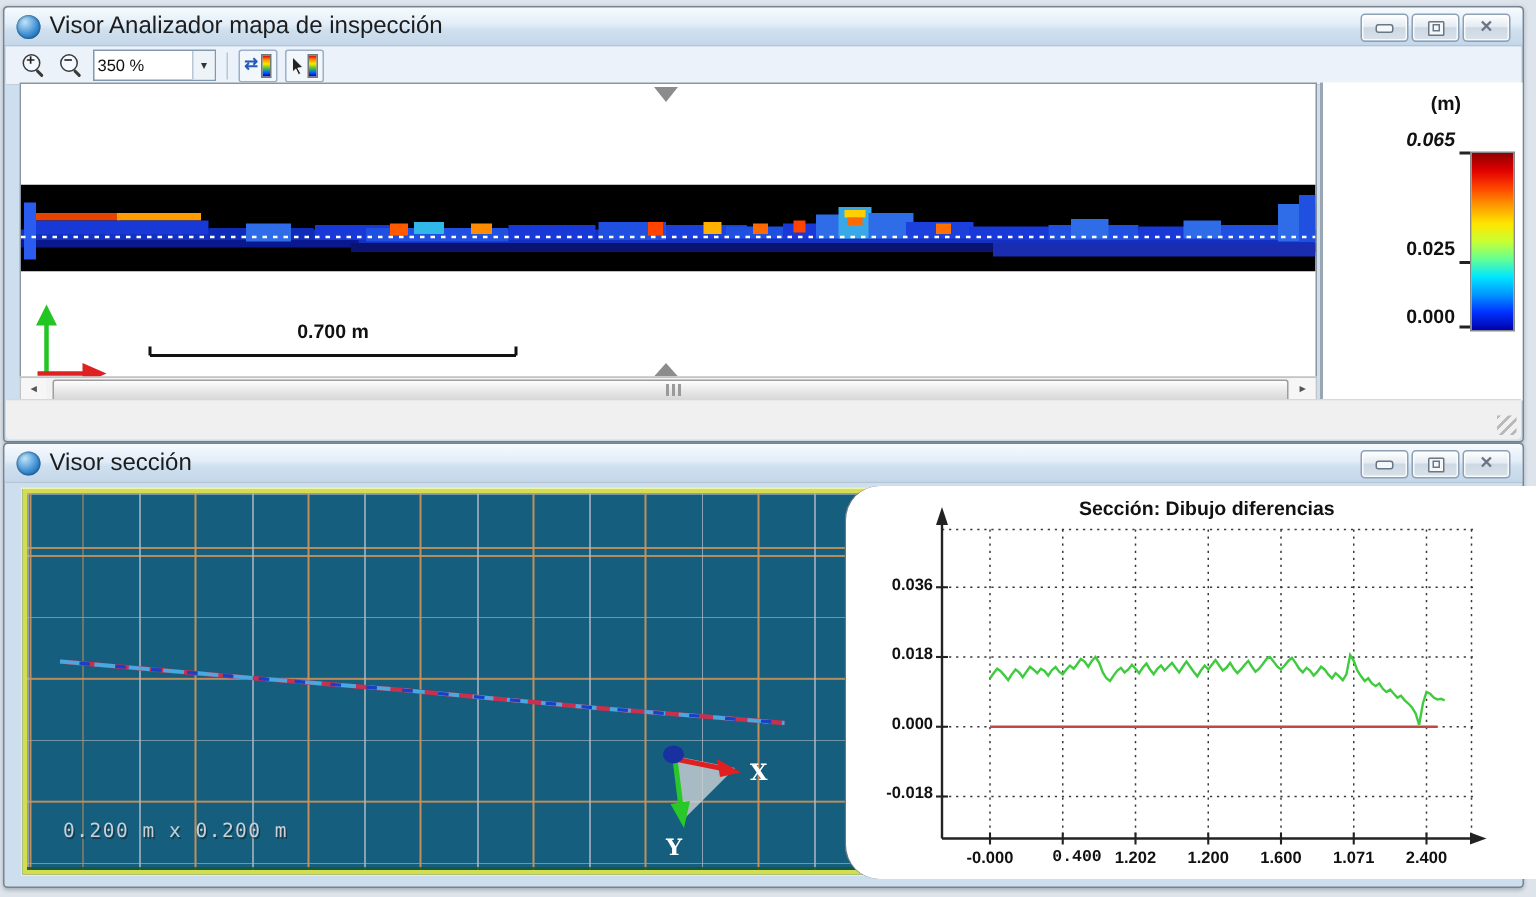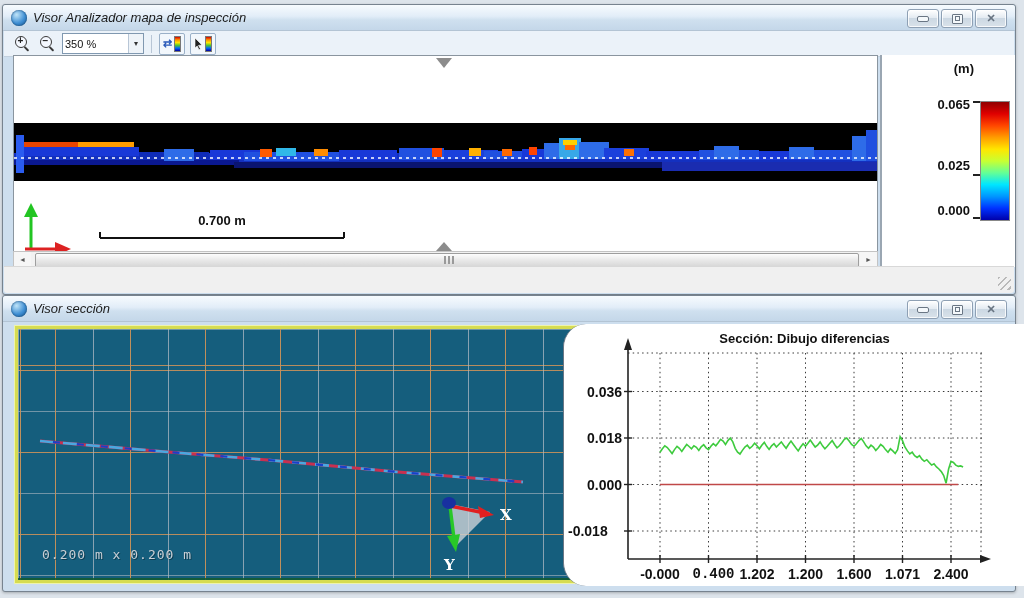--- a/index.html
+++ b/index.html
@@ -7,21 +7,21 @@
   #screen{position:relative;width:1024px;height:598px;background:#dde4eb;overflow:hidden;}
   .window{position:absolute;background:#cddeee;border:1px solid #77838f;border-radius:3px;
           box-shadow:0 1px 3px rgba(0,0,0,.25);}
   .titlebar{position:absolute;left:0;top:0;right:0;height:26px;
             background:linear-gradient(#f7fbfe,#e2edf8 45%,#cfe0ef 60%,#c4d7e9);
             border-bottom:1px solid #b3c4d4;border-radius:3px 3px 0 0;
             display:flex;align-items:center;padding-left:8px;box-sizing:border-box;}
   .app-icon{width:16px;height:16px;border-radius:50%;
             background:radial-gradient(circle at 35% 30%,#bfe4f8,#3f8fd4 55%,#17558e);
             box-shadow:inset 0 0 2px #0d3c66;margin-right:6px;flex:0 0 auto;}
-  .title-text{font-size:13px;color:#1c1c1c;white-space:nowrap;font-style:italic;}
+  .title-text{font-size:16px;color:#1c1c1c;white-space:nowrap;}
   .winbtns{position:absolute;right:8px;top:4px;display:flex;gap:2px;}
   .winbtn{width:30px;height:17px;border:1px solid #8ea0b4;border-radius:3px;
           background:linear-gradient(#ffffff,#e4ebf2 45%,#ccd8e3 50%,#d9e2ea);
           box-shadow:inset 0 0 0 1px rgba(255,255,255,.8);
           display:flex;align-items:center;justify-content:center;cursor:default;}
   .glyph-min{width:10px;height:4px;border:1px solid #6a7684;border-radius:2px;background:#f4f8fb;}
   .glyph-max{width:9px;height:8px;border:1px solid #6a7684;border-radius:1px;background:#f4f8fb;
              display:flex;align-items:center;justify-content:center;}
   .glyph-max span{display:block;width:3px;height:3px;border:1px solid #6a7684;}
   .glyph-close{font-size:11px;font-weight:bold;color:#687482;line-height:1;}
@@ -80,21 +80,21 @@
                 repeating-linear-gradient(to right,rgba(201,146,90,.95) 0 1px,transparent 1px 75px),
                 repeating-linear-gradient(to bottom,rgba(175,185,195,.6) 0 1px,transparent 1px 82px),
                 repeating-linear-gradient(to bottom,rgba(201,146,90,.9) 0 1px,transparent 1px 82px);
               background-position:0 0,37px 0,0 0,0 41px;}
   .size-label{position:absolute;left:24px;bottom:18px;font-family:"DejaVu Sans Mono",monospace;
               font-size:13px;color:#c9cfd5;text-shadow:1px 1px 0 rgba(0,0,0,.35);letter-spacing:1px;}
   .axis-lbl{font-family:"DejaVu Serif",serif;font-weight:bold;font-size:15px;fill:#fff;}
   .chart-panel{position:absolute;background:#fff;border-left:1px solid #6a7684;box-sizing:border-box;}
   .chart-title{position:absolute;left:0;right:0;top:7px;text-align:center;font-size:13px;
                font-weight:bold;color:#111;}
-  .tick-label{position:absolute;font-size:14px;font-weight:bold;color:#111;}
+  .tick-label{position:absolute;font-size:11px;font-weight:bold;color:#111;}
 </style>
 </head>
 <body>
 
 <div id="screen">
 
   <div class="window" style="left:2px;top:4px;width:1012px;height:289px;">
     <div class="titlebar">
       <div class="app-icon"></div>
       <div class="title-text">Visor Analizador mapa de inspección</div>
@@ -213,21 +213,21 @@
       <div class="sbtn" style="left:0;">◄</div>
       <div class="sbtn" style="right:0;">►</div>
       <div class="sthumb" style="left:21px;width:822px;">
         <div class="sgrip" style="left:408px;"></div>
       </div>
     </div>
 
     <div class="cbar-panel" style="left:877px;top:50px;width:133px;height:212px;">
       <div class="cbar-unit" style="left:28px;top:6px;width:64px;">(m)</div>
       <div id="cbar-gradient" class="cbar-bar" style="left: 98px; top: 46px; width: 28px; height: 118px; background: linear-gradient(rgb(144, 0, 0), rgb(224, 0, 0), rgb(255, 70, 0), rgb(255, 156, 0), rgb(255, 230, 0), rgb(200, 255, 50), rgb(100, 255, 150), rgb(0, 230, 255), rgb(0, 150, 255), rgb(0, 50, 255), rgb(0, 0, 170));"></div>
-    <div class="cbar-tick-label" style="left: 24px; top: 42px; width: 64px;">0.065</div>
+    <div class="cbar-tick-label" style="left: 24px; top: 30px; width: 64px; font-style: italic;">0.065</div>
         <div class="cbar-dash" style="left: 91px; top: 46px;"></div>
         <div class="cbar-tick-label" style="left: 24px; top: 102.615px; width: 64px;">0.025</div>
         <div class="cbar-dash" style="left: 91px; top: 118.615px;"></div>
         <div class="cbar-tick-label" style="left: 24px; top: 148px; width: 64px;">0.000</div>
         <div class="cbar-dash" style="left: 91px; top: 162px;"></div>
       </div>
 
     <div class="statusbar">
       <div class="grip"></div>
     </div>
@@ -309,17 +309,17 @@
           <div class="tick-label" style="left: 70px; top: 242px; width: 52px; text-align: center;">-0.000</div>
           <div class="tick-label" style="left: 118.5px; top: 242px; width: 52px; text-align: right; font-family: Liberation Mono, monospace;">0.400</div>
           <div class="tick-label" style="left: 167px; top: 242px; width: 52px; text-align: center;">1.202</div>
           <div class="tick-label" style="left: 215.5px; top: 242px; width: 52px; text-align: center;">1.200</div>
           <div class="tick-label" style="left: 264px; top: 242px; width: 52px; text-align: center;">1.600</div>
           <div class="tick-label" style="left: 312.5px; top: 242px; width: 52px; text-align: center;">1.071</div>
           <div class="tick-label" style="left: 361px; top: 242px; width: 52px; text-align: center;">2.400</div>
           <div class="tick-label" style="left: 4px; top: 59.5px; width: 54px; text-align: right;">0.036</div>
           <div class="tick-label" style="left: 4px; top: 106px; width: 54px; text-align: right;">0.018</div>
           <div class="tick-label" style="left: 4px; top: 152.5px; width: 54px; text-align: right;">0.000</div>
-          <div class="tick-label" style="left: 4px; top: 199px; width: 54px; ">-0.018</div>
+          <div class="tick-label" style="left: 4px; top: 199px; width: 54px; text-align: right;">-0.018</div>
         </div>
     </div>
   </div>
 </div>
 
 </body></html>

